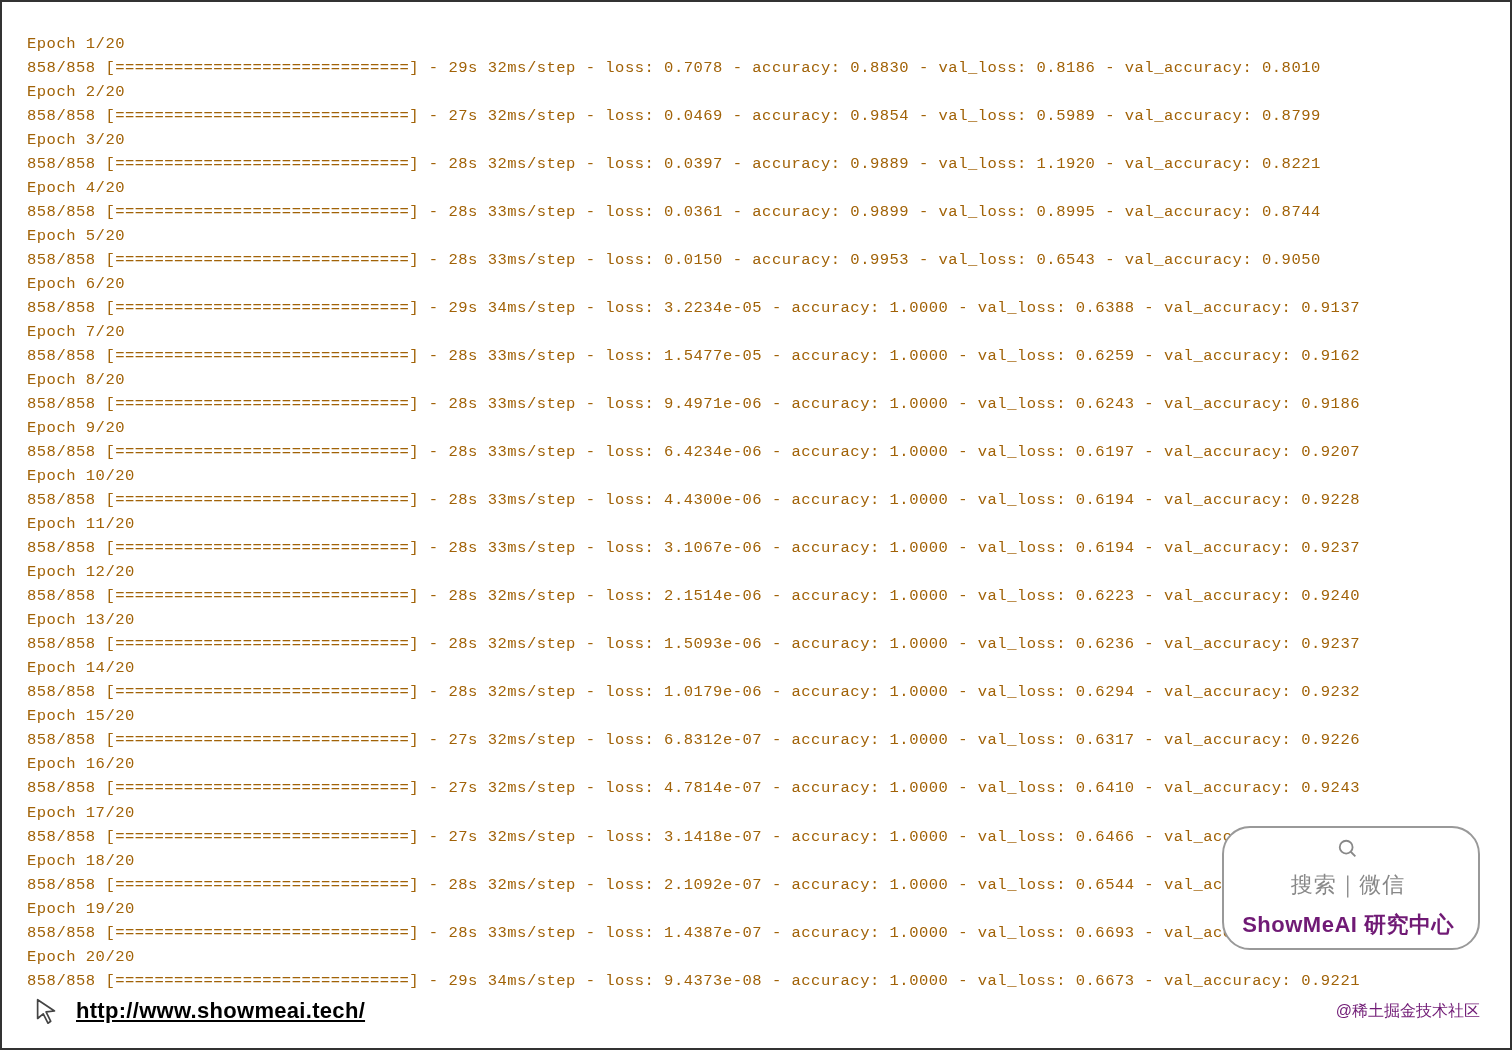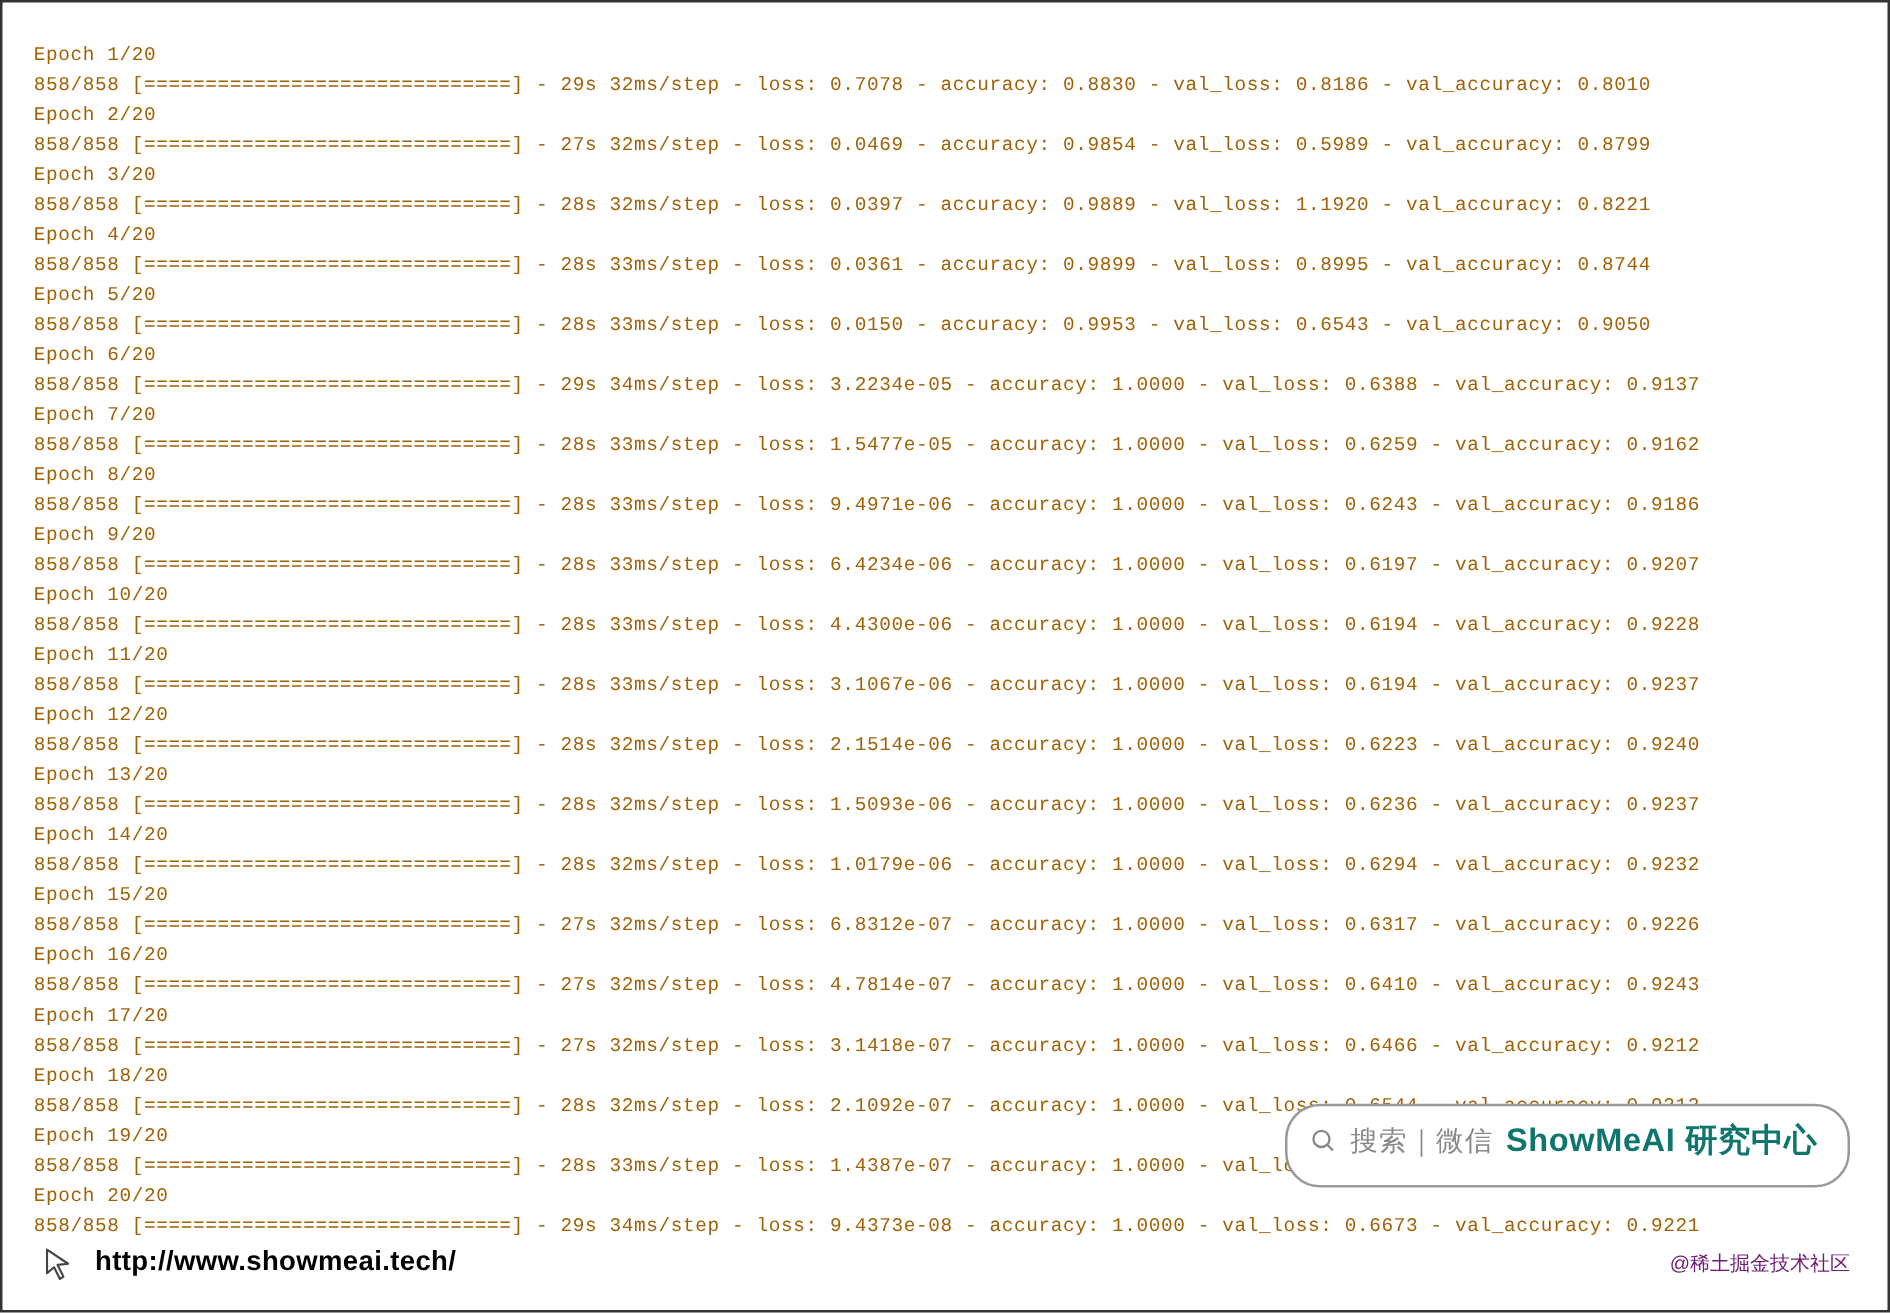--- a/index.html
+++ b/index.html
@@ -18,57 +18,60 @@
       color: #a16207;
       letter-spacing: 0.5px;
       white-space: pre;
     }
     .watermark-badge {
       position: absolute;
       bottom: 98px;
       right: 30px;
       border: 2px solid #999;
       border-radius: 28px;
-      padding: 10px 24px 18px 18px;
+      padding: 10px 24px 8px 18px;
       display: flex;
       align-items: center;
       gap: 10px;
       background: #fff;
       font-family: -apple-system, "PingFang SC", "Microsoft YaHei", sans-serif;
+      flex-direction: column;
     }
     .watermark-badge .search-ico {
       width: 22px;
       height: 22px;
       color: #888;
     }
     .watermark-badge .t1 {
       color: #888;
       font-size: 22px;
       font-weight: 400;
       letter-spacing: 1px;
     }
     .watermark-badge .t2 {
-      color: #0f766e;
-      font-size: 26px;
+      color: #701a75;
+      font-size: 22px;
       font-weight: 700;
       letter-spacing: 0.5px;
     }
     .bottom-row {
       position: absolute;
       bottom: 22px;
       left: 30px;
       right: 30px;
       display: flex;
       align-items: center;
       justify-content: space-between;
       font-family: -apple-system, Arial, "Microsoft YaHei", sans-serif;
     }
     .url-block {
       display: flex;
+      align-items: center;
       gap: 14px;
+      text-decoration: underline;
     }
     .cursor-ico {
       width: 30px;
       height: 30px;
       color: #444;
     }
     .url-text {
       font-size: 22px;
       color: #000;
       font-weight: 600;

